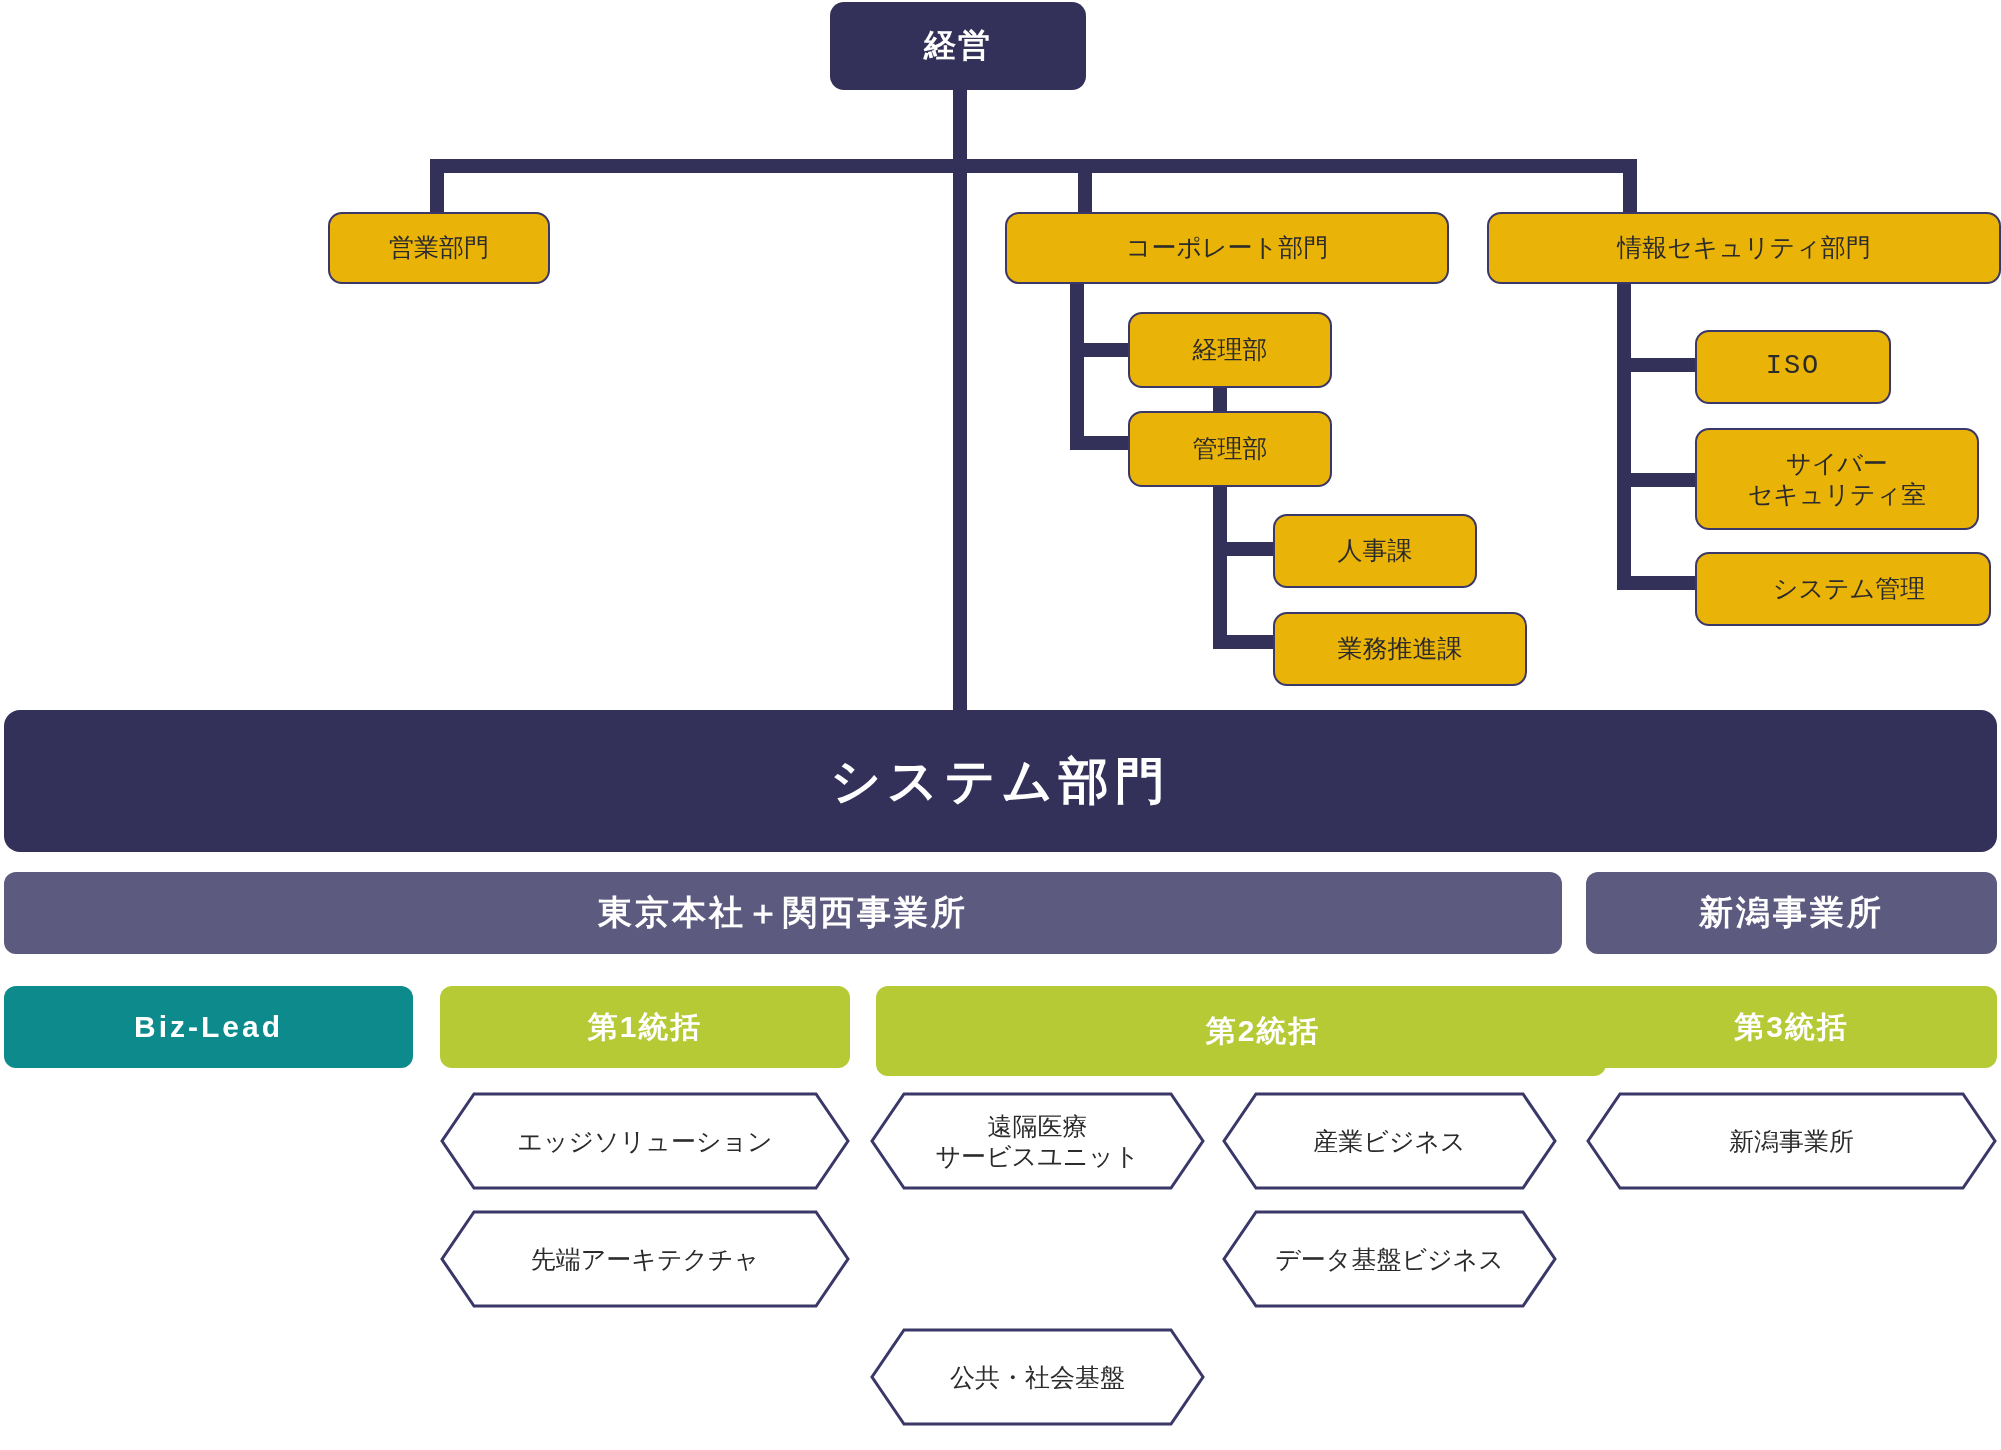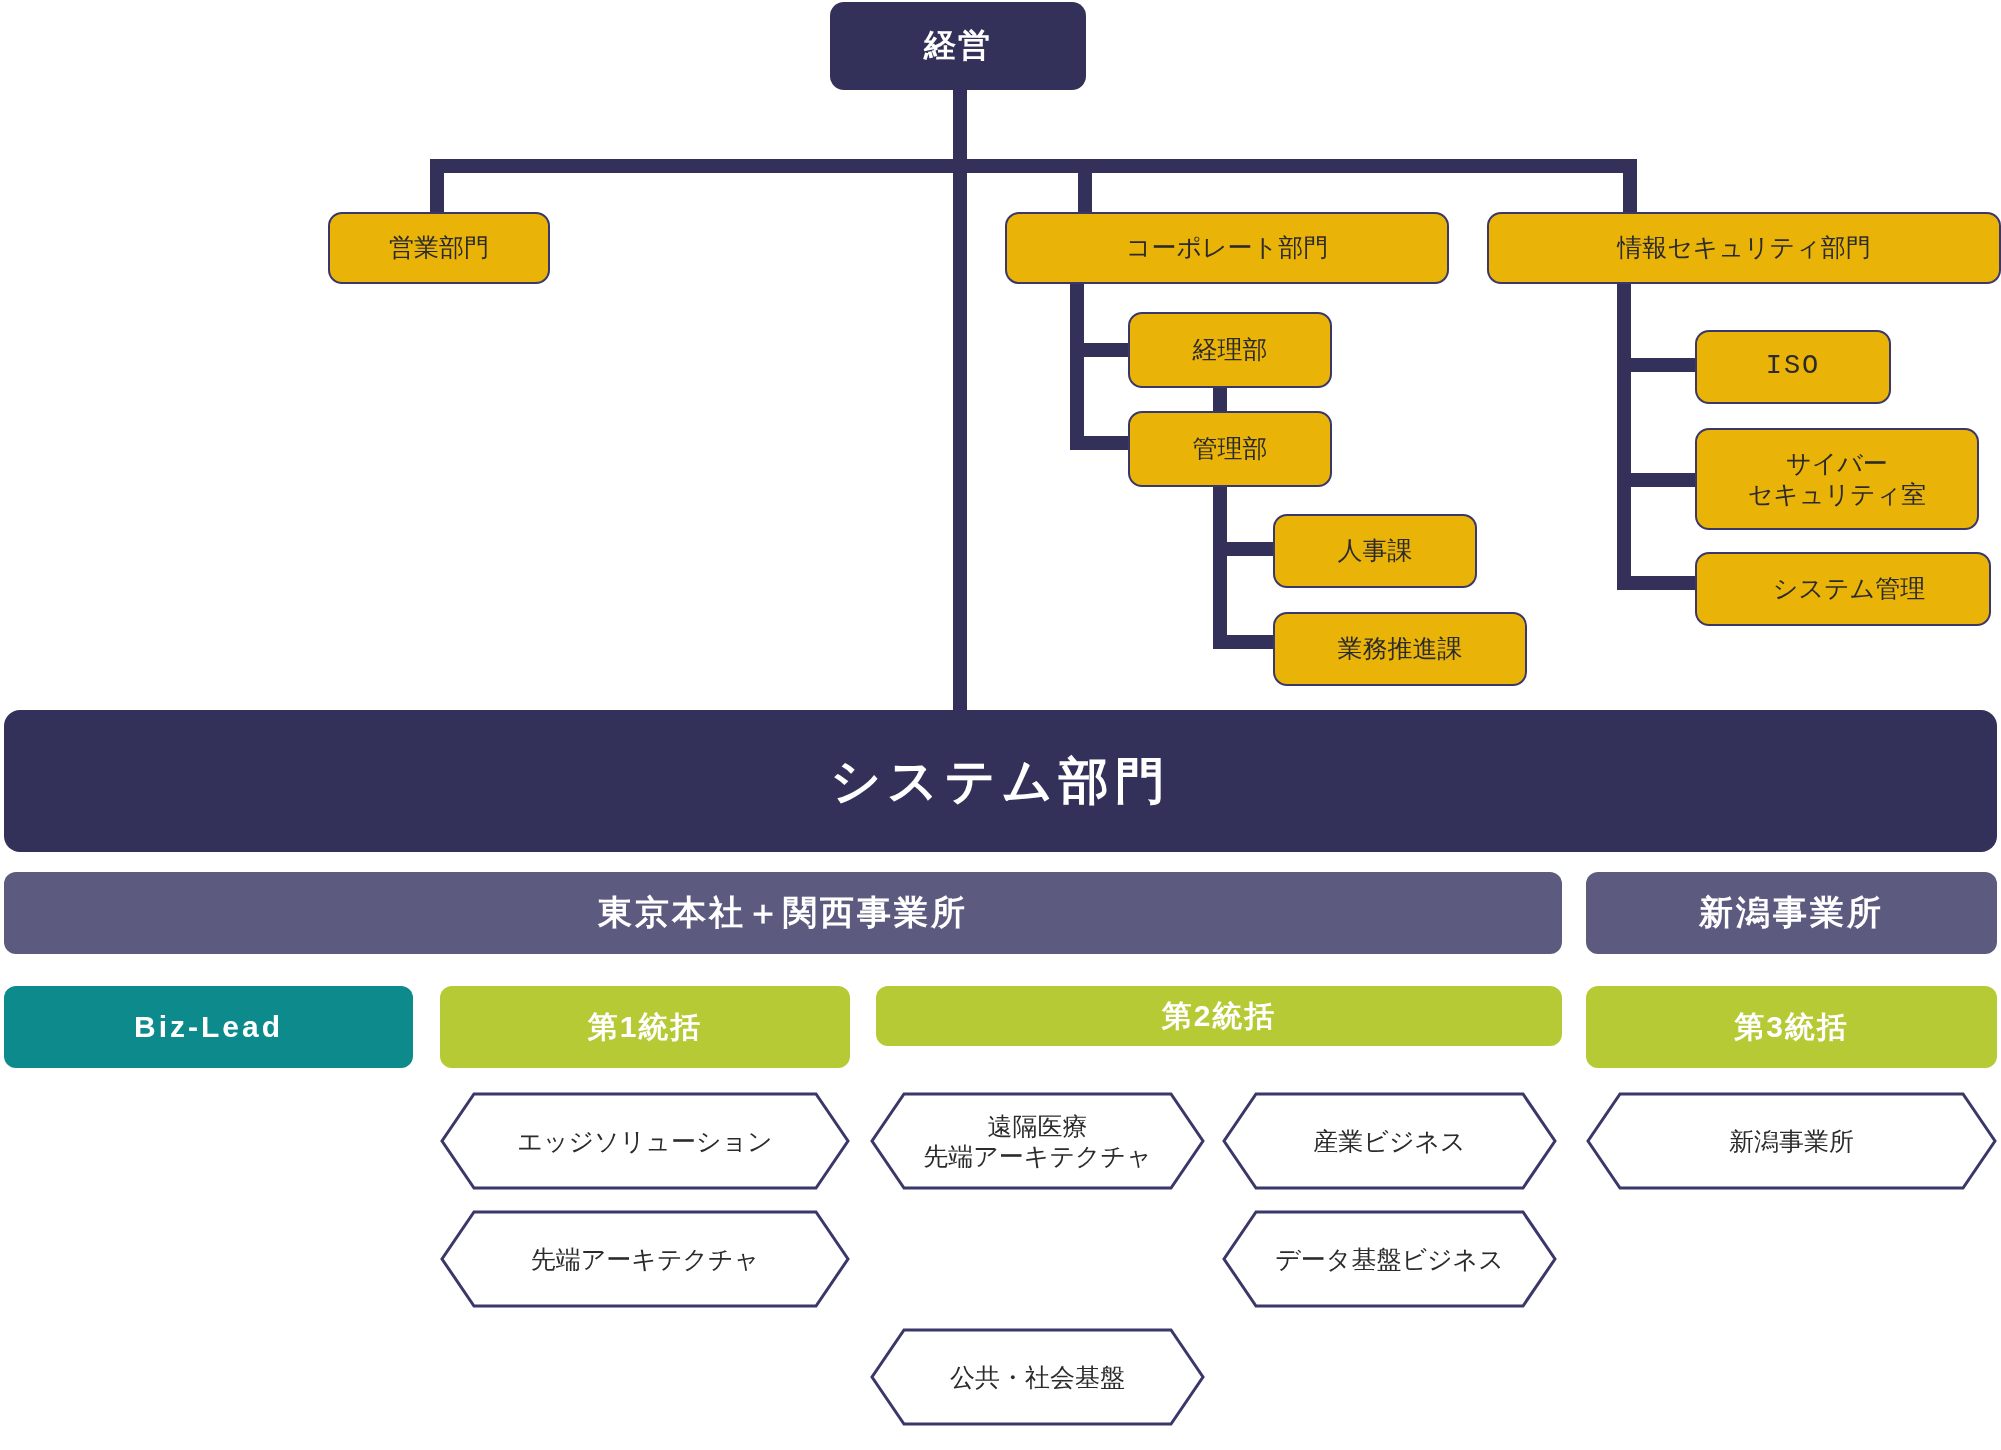--- a/index.html
+++ b/index.html
@@ -211,21 +211,21 @@
   </div>
 
   <div class="band-group teal" style="left:4px; top:986px; width:409px; height:82px;">
     <span>Biz-Lead</span>
   </div>
 
   <div class="band-group olive" style="left:440px; top:986px; width:410px; height:82px;">
     <span>第1統括</span>
   </div>
 
-  <div class="band-group olive" style="left:876px; top:986px; width:686px; height:60px;">
+  <div class="band-group olive" style="left:876px; top:986px; width:686px; height:90px;padding-left:44px;">
     <span>第2統括</span>
   </div>
 
   <div class="band-group olive" style="left:1586px; top:986px; width:411px; height:82px;">
     <span>第3統括</span>
   </div>
 
   <div class="hex" style="left:440px; top:1092px; width:410px; height:98px;">
     <svg viewBox="0 0 410 98" preserveAspectRatio="none">
       <polygon points="34,2 376,2 408,49 376,96 34,96 2,49" fill="#ffffff" stroke="#3a3769" stroke-width="3"></polygon>
@@ -238,21 +238,21 @@
       <polygon points="34,2 376,2 408,49 376,96 34,96 2,49" fill="#ffffff" stroke="#3a3769" stroke-width="3"></polygon>
     </svg>
     <span class="hex-label">先端アーキテクチャ</span>
   </div>
 
   <div class="hex" style="left:870px; top:1092px; width:335px; height:98px;">
     <svg viewBox="0 0 335 98" preserveAspectRatio="none">
       <polygon points="34,2 301,2 333,49 301,96 34,96 2,49" fill="#ffffff" stroke="#3a3769" stroke-width="3"></polygon>
     </svg>
     <span class="hex-label" style="padding:0 30px;">遠隔医療
-先端アーキテクチャ</span>
+サービスユニット</span>
   </div>
 
 
   <div class="hex" style="left:870px; top:1328px; width:335px; height:98px;">
     <svg viewBox="0 0 335 98" preserveAspectRatio="none">
       <polygon points="34,2 301,2 333,49 301,96 34,96 2,49" fill="#ffffff" stroke="#3a3769" stroke-width="3"></polygon>
     </svg>
     <span class="hex-label" style="padding:0 30px;">公共・社会基盤</span>
   </div>
 

